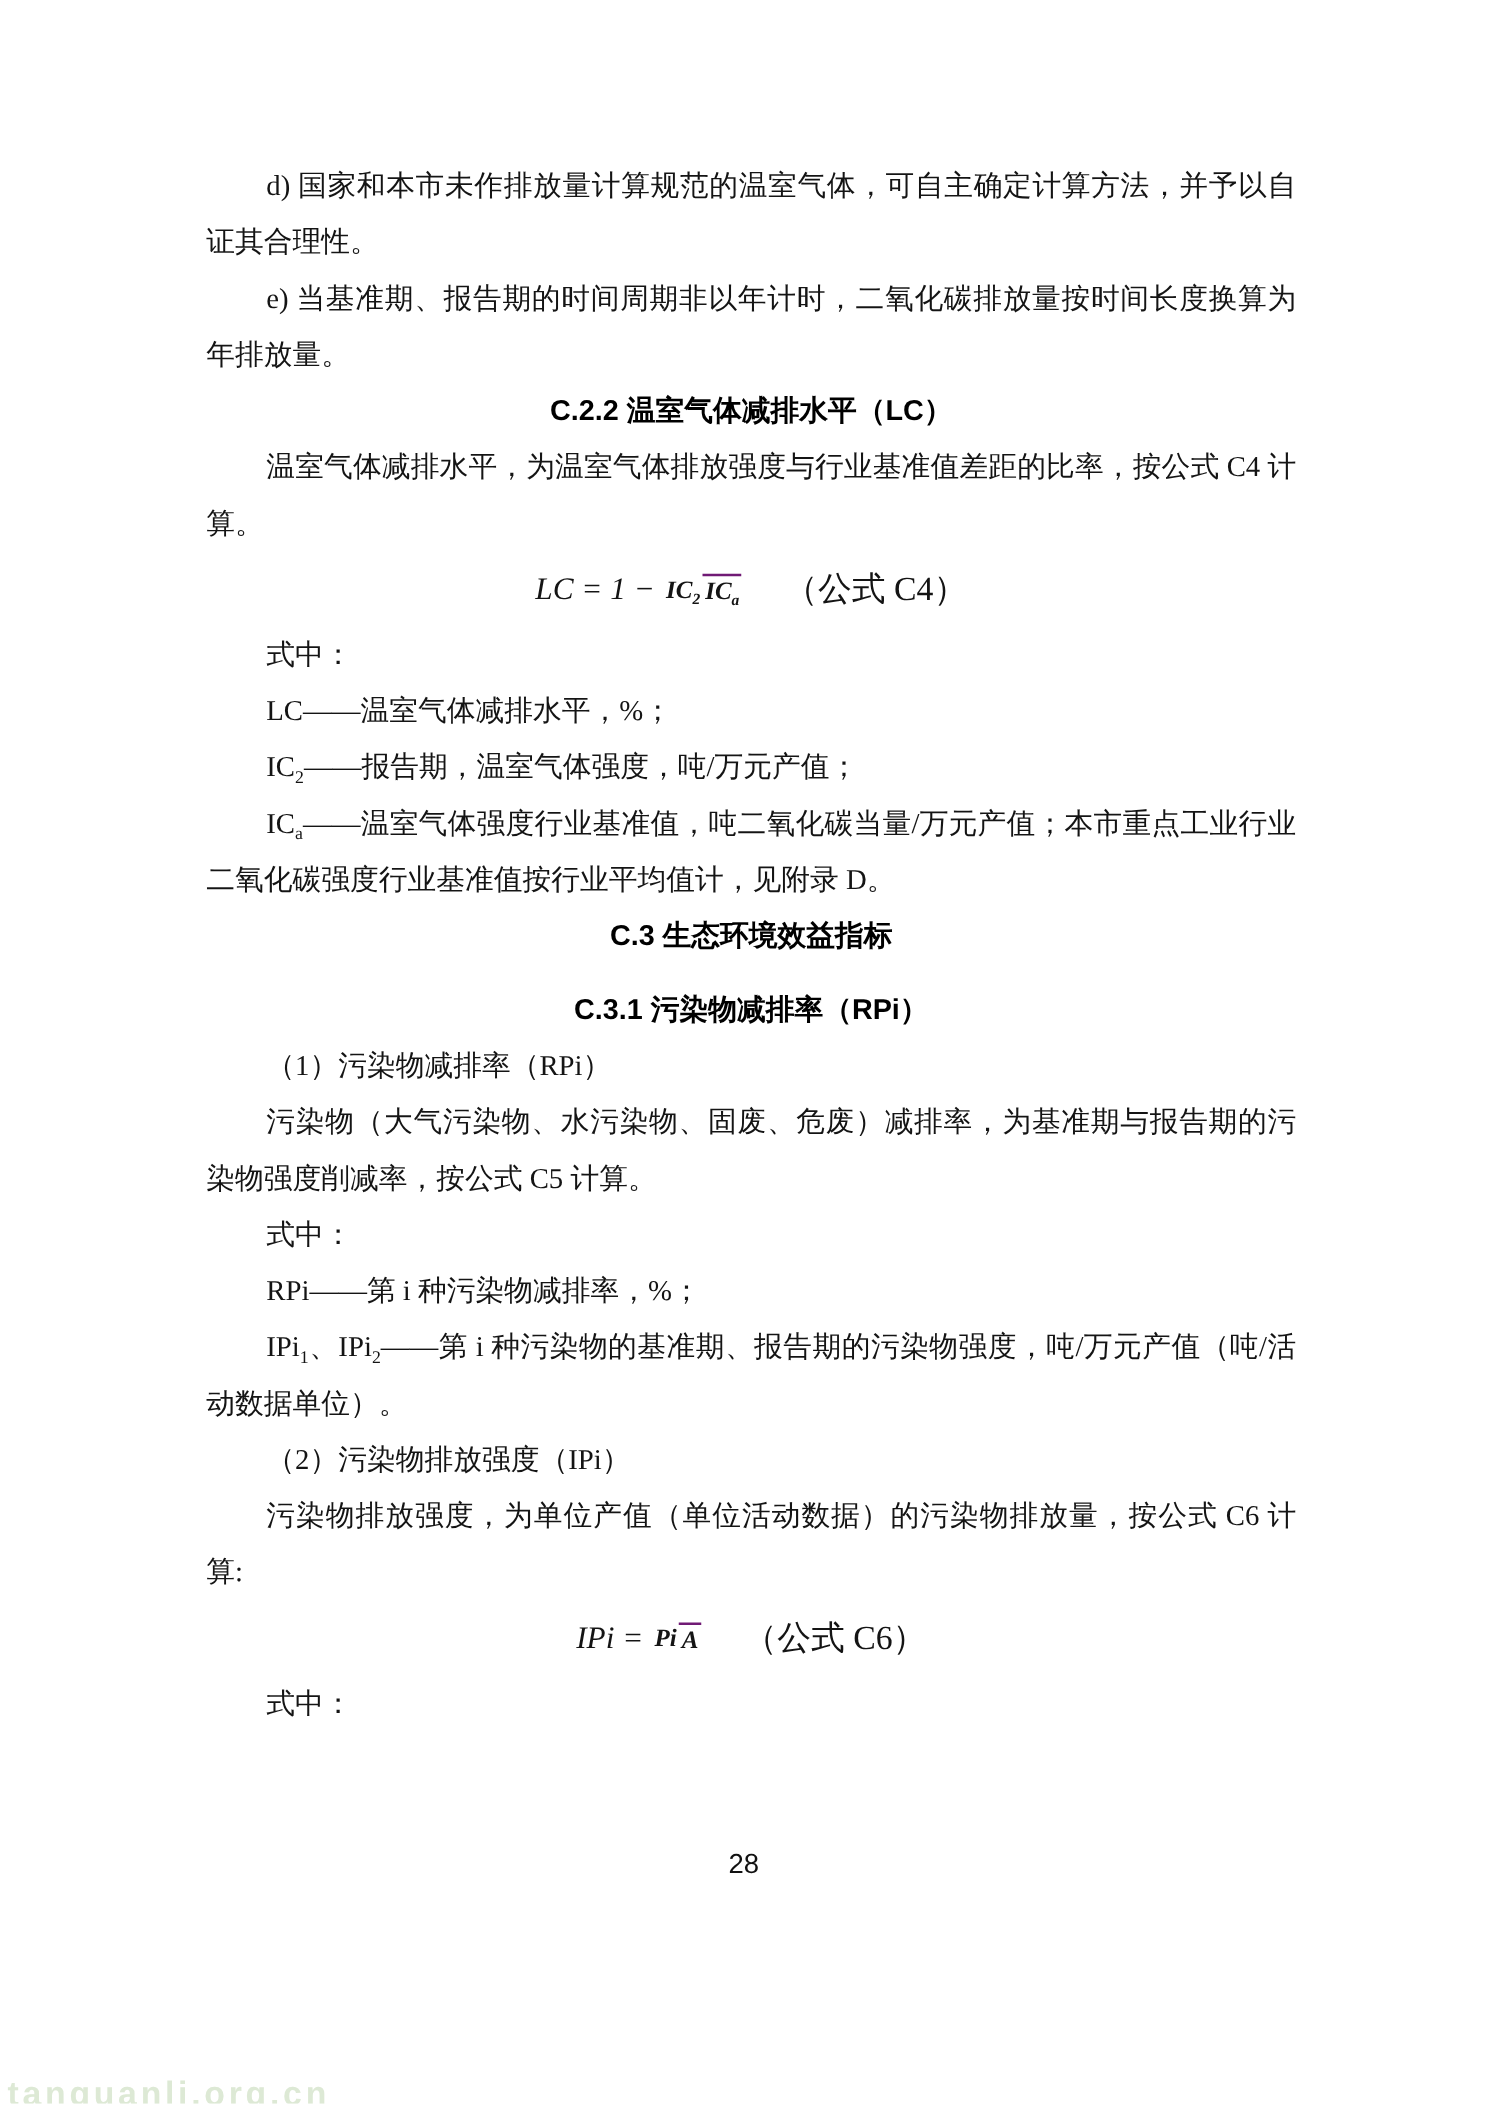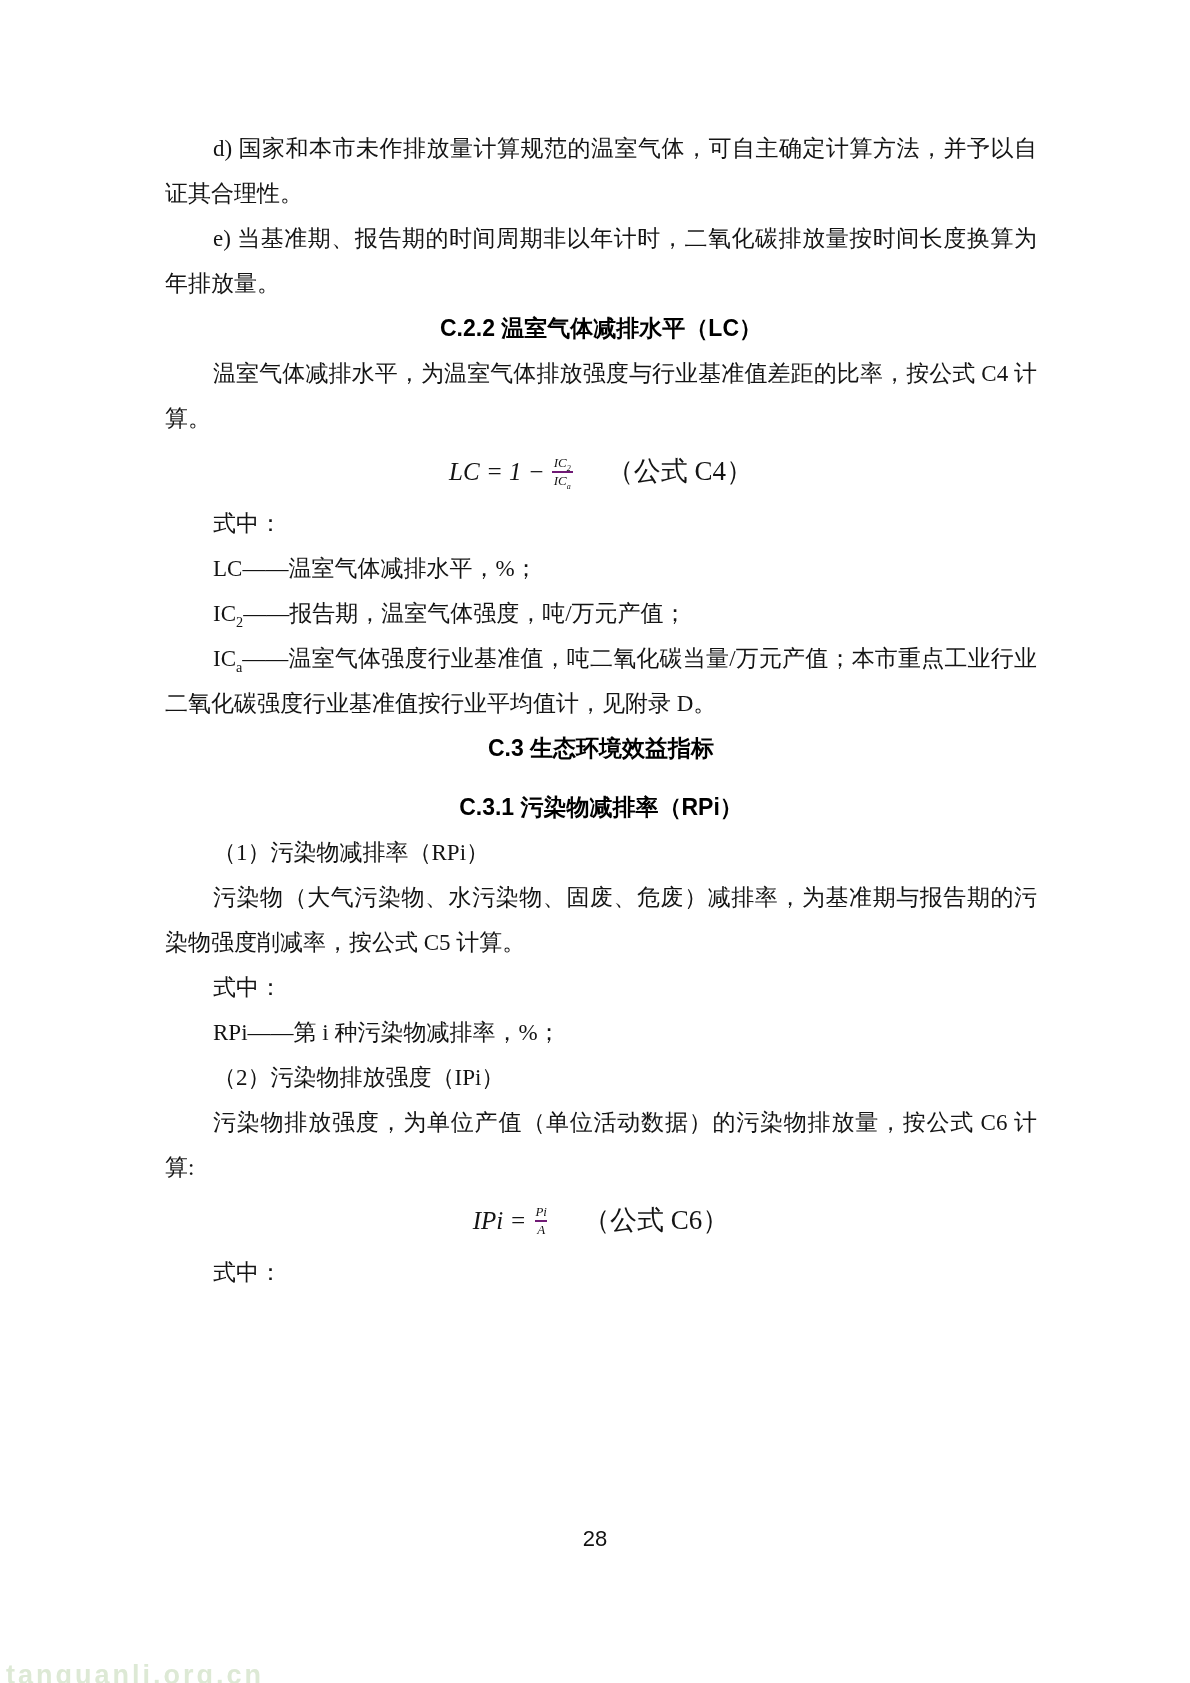--- a/index.html
+++ b/index.html
@@ -36,43 +36,43 @@
     display: flex;
     justify-content: center;
     align-items: center;
     height: 60px;
     font-size: 25px;
     font-style: italic;
     text-align: center;
   }
   .frac {
     display: inline-flex;
-    flex-direction: column;
+    flex-direction: row;
     align-items: center;
-    font-size: 13px;
+    font-size: 20px;
     line-height: 1.25;
     margin-left: 7px;
     transform: translateY(1px);
+    font-weight: bold;
   }
   .frac .den { border-top: 2px solid #701a75; padding: 0 2px; }
   .frac .num { padding: 0 2px; }
   .formula-label {
     font-style: normal;
     margin-left: 34px;
     font-size: 27px;
   }
   .page-number {
     position: absolute;
     left: 0; right: 0;
     top: 1478px;
     text-align: center;
     font-family: "Liberation Sans", "DejaVu Sans", sans-serif;
     font-size: 22px;
     color: #111;
-    margin-top: 48px;
   }
   .watermark {
     position: absolute;
     left: 6px;
     bottom: -8px;
     font-family: "Liberation Sans", "DejaVu Sans", sans-serif;
     font-weight: bold;
     font-size: 27px;
     letter-spacing: 3px;
     color: #dde9d5;
@@ -106,20 +106,21 @@
 
     <p class="heading">C.3 生态环境效益指标</p>
     <p class="heading gap-top">C.3.1 污染物减排率（RPi）</p>
 
     <p class="indent">（1）污染物减排率（RPi）</p>
     <p class="indent">污染物（大气污染物、水污染物、固废、危废）减排率，为基准期与报告期的污染物强度削减率，按公式 C5 计算。</p>
 
 
     <p class="indent">式中：</p>
     <p class="indent">RPi——第 i 种污染物减排率，%；</p>
+    <p class="indent">IPi<sub>1</sub>、IPi<sub>2</sub>——第 i 种污染物的基准期、报告期的污染物强度，吨/万元产值（吨/活动数据单位）。</p>
 
     <p class="indent">（2）污染物排放强度（IPi）</p>
     <p class="indent">污染物排放强度，为单位产值（单位活动数据）的污染物排放量，按公式 C6 计算:</p>
 
     <div class="formula-line">
       <span>IPi = </span>
       <span class="frac">
         <span class="num">Pi</span>
         <span class="den">A</span>
       </span>

